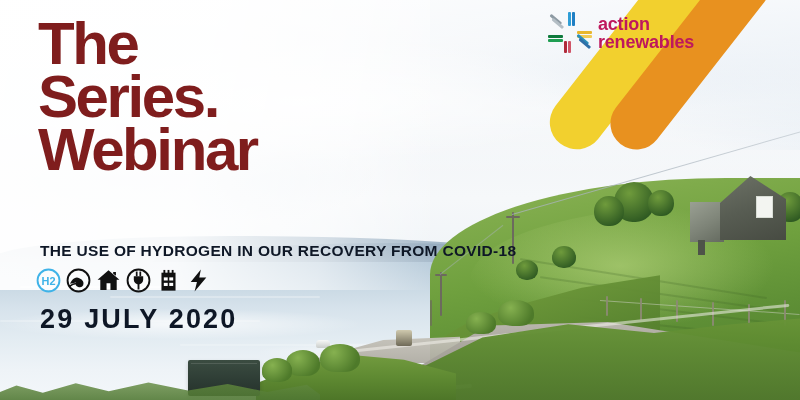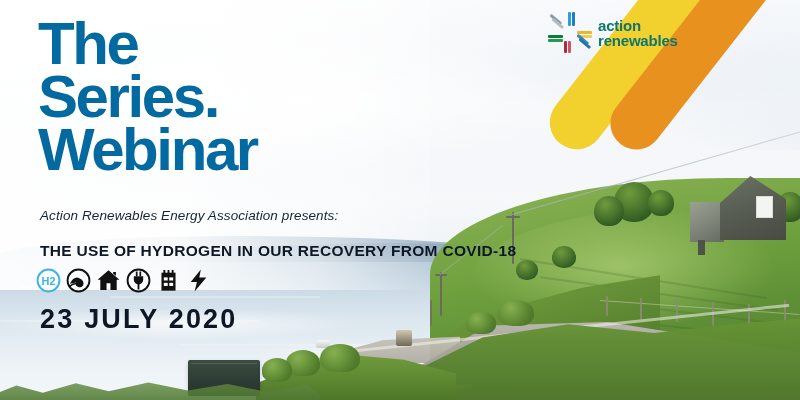--- a/index.html
+++ b/index.html
@@ -207,27 +207,27 @@
     background:#e8911f;
     transform:rotate(38deg);
   }
 
   
   .logo{position:absolute;left:548px;top:10px;width:140px;height:46px;display:flex;align-items:center;gap:6px;}
   .logo-mark{position:relative;width:44px;height:44px;flex:0 0 44px;}
   .logo-mark i{position:absolute;display:block;border-radius:1px;}
   .logo-text{line-height:1.02;}
   .logo-text .l1,.logo-text .l2{
-    color:#0f766e;font-weight:700;font-size:15px;letter-spacing:-.2px;
+    color:#be185d;font-weight:700;font-size:18px;letter-spacing:-.2px;
   }
 
   
   .headline{
     position:absolute;left:38px;top:18px;
-    color:#0369a1;font-weight:700;font-size:60px;line-height:.88;
+    color:#7f1d1d;font-weight:700;font-size:60px;line-height:.88;
     letter-spacing:-2.4px;
   }
   .headline div{display:block;}
 
   .presents{
     position:absolute;left:40px;top:208px;
     font-style:italic;font-size:13.5px;color:#14243a;letter-spacing:.1px;
     font-weight:400;
   }
   .topic{
@@ -355,21 +355,20 @@
       <div class="l2">renewables</div>
     </div>
   </div>
 
   <div class="headline">
     <div>The</div>
     <div>Series.</div>
     <div>Webinar</div>
   </div>
 
-  <div class="presents">Action Renewables Energy Association presents:</div>
 
   <div class="topic">THE USE OF HYDROGEN IN OUR RECOVERY FROM COVID-18</div>
 
   <div class="icon-row">
 
     <svg class="ic" viewBox="0 0 32 32">
       <circle cx="16" cy="16" r="14" fill="none" stroke="#3fb3e8" stroke-width="2.4"></circle>
       <text x="16" y="21.5" text-anchor="middle" font-family="Liberation Sans, sans-serif" font-size="14" font-weight="700" fill="#3fb3e8">H2</text>
     </svg>
 
@@ -402,15 +401,15 @@
       <rect x="17" y="12" width="5" height="4" fill="#fff"></rect>
       <rect x="10" y="19" width="5" height="4" fill="#fff"></rect>
       <rect x="17" y="19" width="5" height="4" fill="#fff"></rect>
     </svg>
 
     <svg class="ic" viewBox="0 0 32 32">
       <path d="M19 2 L6 18 L14 18 L11 30 L26 12 L17 12 Z" fill="#111"></path>
     </svg>
   </div>
 
-  <div class="date">23 JULY 2020</div>
+  <div class="date">29 JULY 2020</div>
 
 </div>
 
 </body></html>

